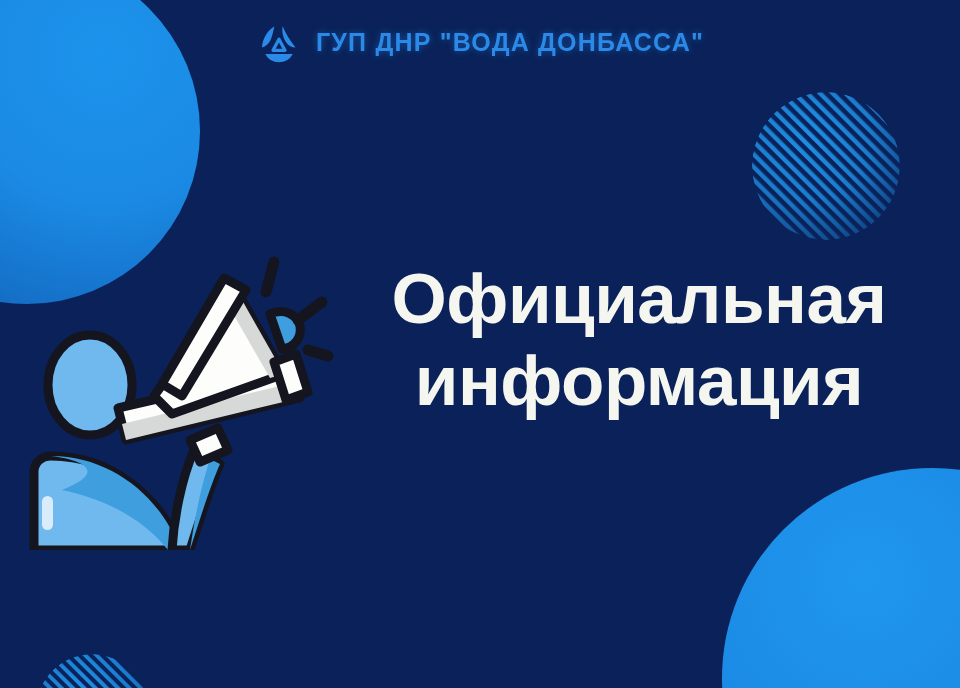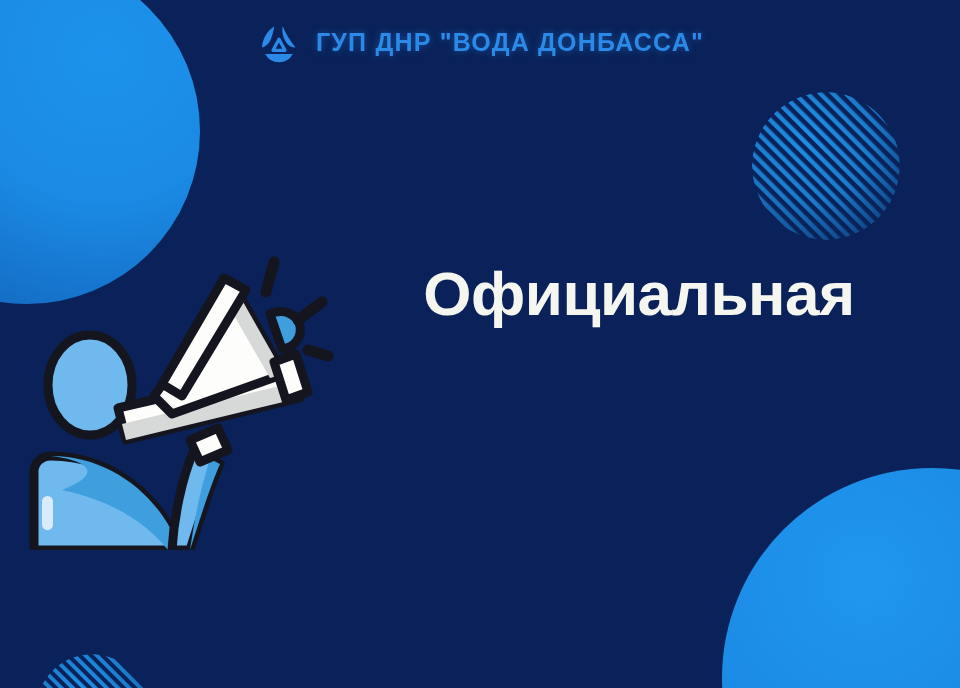--- a/index.html
+++ b/index.html
@@ -62,21 +62,21 @@
   
   #headline {
     position:absolute;
     left:350px; top:258px;
     width:578px;
     text-align:center;
   }
   .headline-line {
     display:block;
     color:#f6f6f1;
-    font-size:62px;
+    font-size:71px;
     font-weight:bold;
     line-height:1.16;
     letter-spacing:-0.5px;
     white-space:nowrap;
   }
 
   
   #illustration {
     position:absolute;
     left:22px; top:250px;
@@ -143,20 +143,21 @@
         <path d="M50 44 L63 68 L37 68 Z" fill="none" stroke="#2b8ae8" stroke-width="7" stroke-linejoin="round"></path>
 
         <path d="M20 76 A34 34 0 0 0 80 76 Z" fill="#2b8ae8"></path>
       </svg>
     </span>
     <span id="brand-title">ГУП ДНР "ВОДА ДОНБАССА"</span>
   </div>
 
   <div id="headline">
     <span class="headline-line">Официальная</span>
+    <span class="headline-line">информация</span>
   </div>
 
   <div id="illustration">
     <svg viewBox="0 0 320 300" aria-hidden="true">
       <g stroke="#15151f" stroke-width="9" stroke-linejoin="round" stroke-linecap="round">
 
         <path d="M12 300 L12 222 C12 213 19 206 29 206 C90 206 140 248 158 300 Z" fill="#6fb9ee"></path>
 
         <path d="M40 240 C88 250 124 272 146 300 L158 300 C140 248 90 206 29 206 C62 210 86 222 40 240 Z" fill="#3e9ede" stroke="none"></path>
 

